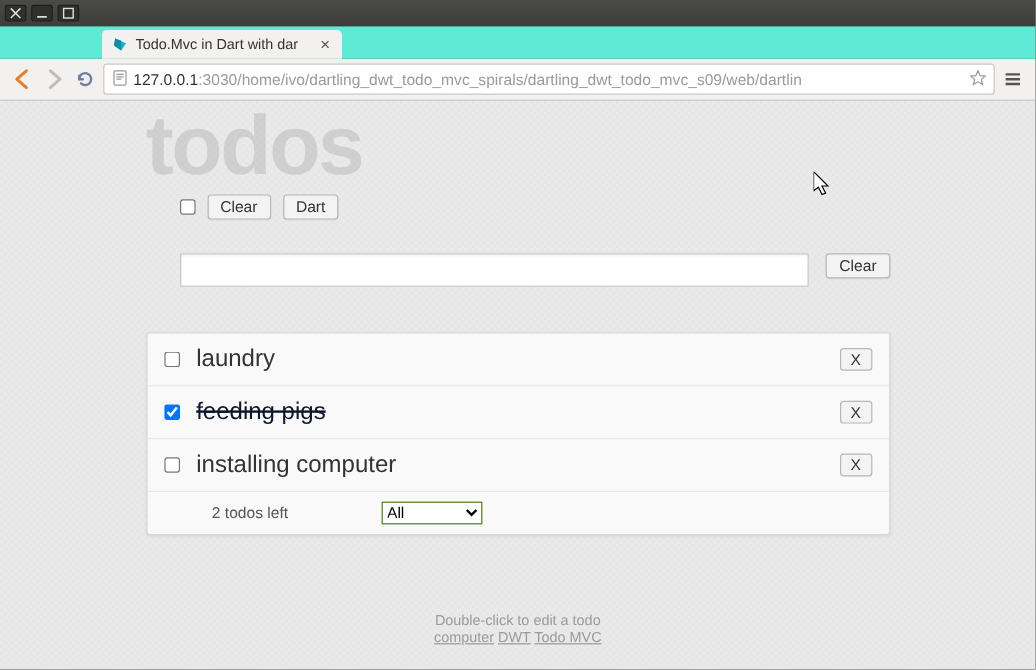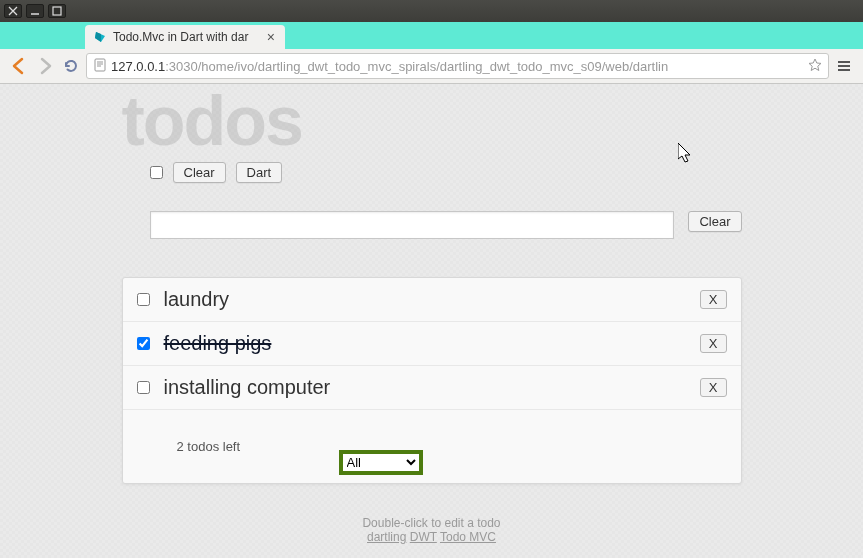--- a/index.html
+++ b/index.html
@@ -186,36 +186,35 @@
   padding: 1px 8px;
   color: #333;
   cursor: pointer;
 }
 .footer-row {
   display: flex;
   align-items: center;
   padding: 8px 32px 8px 54px;
   font-size: 13px;
   color: #555;
-  gap: 22px;
+  gap: 1px;
 }
 .footer-row .count { flex: 0 0 140px; }
 .footer-row select {
   width: 84px;
   font-size: 13px;
-  border: 4px solid #4d7c0f;
+  border: 1px solid #4d7c0f;
   background: #fff;
-  margin-top: 32px;
 }
 .footer-row .spacer { flex: 1; }
 .page-footer {
   text-align: center;
   color: #9a9a9a;
   font-size: 12px;
-  margin-top: 32px;
+  margin-top: 64px;
 }
 .page-footer a { color: #9a9a9a; text-decoration: underline; }
 .cursor {
   position: absolute;
   left: 678px; top: 143px;
   pointer-events: none;
 }
 </style>
 </head>
 <body>
@@ -327,21 +326,21 @@
           <option>Active</option>
           <option>Completed</option>
         </select>
         <span class="spacer"></span>
       </div>
     </div>
 
     <div class="page-footer">
       <div>Double-click to edit a todo</div>
       <div>
-        <a href="#">dartling</a>
+        <a href="#">computer</a>
         <a href="#">DWT</a>
         <a href="#">Todo MVC</a>
       </div>
     </div>
   </div>
 </div>
 
 <svg class="cursor" width="16" height="22" viewBox="0 0 16 22">
   <path d="M0 0 L0 16 L4 13 L7 19 L10 18 L7 12 L12 12 Z" fill="#fff" stroke="#000" stroke-width="1"></path>
 </svg>

